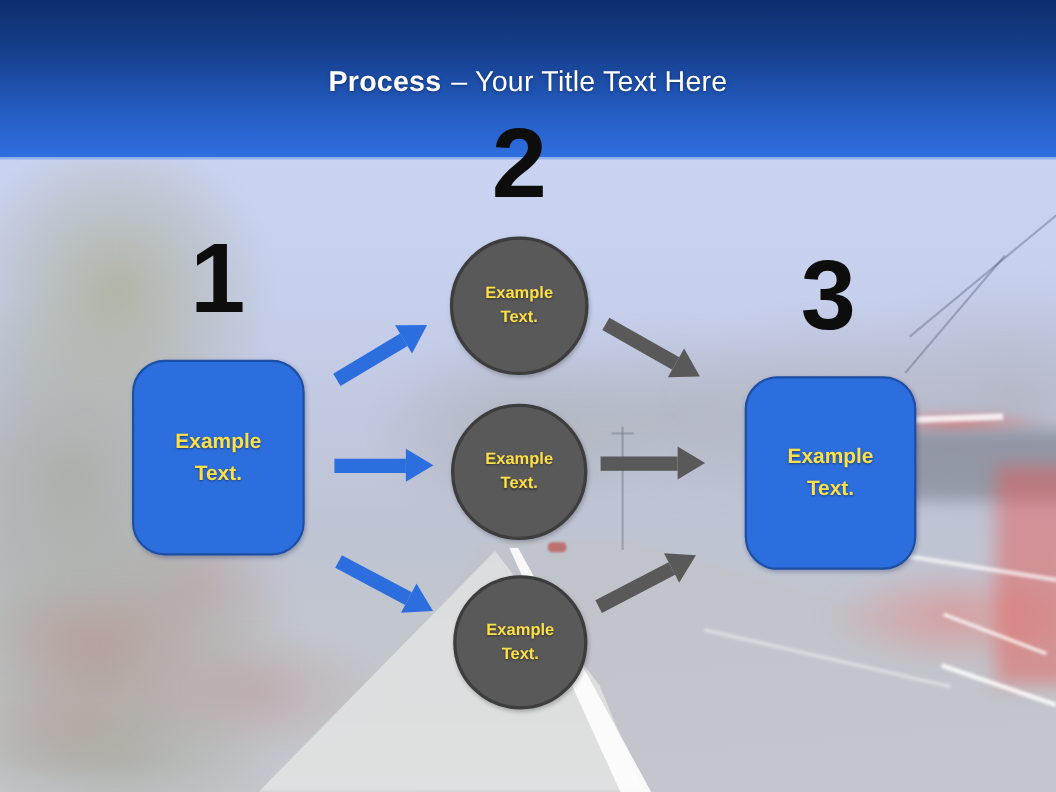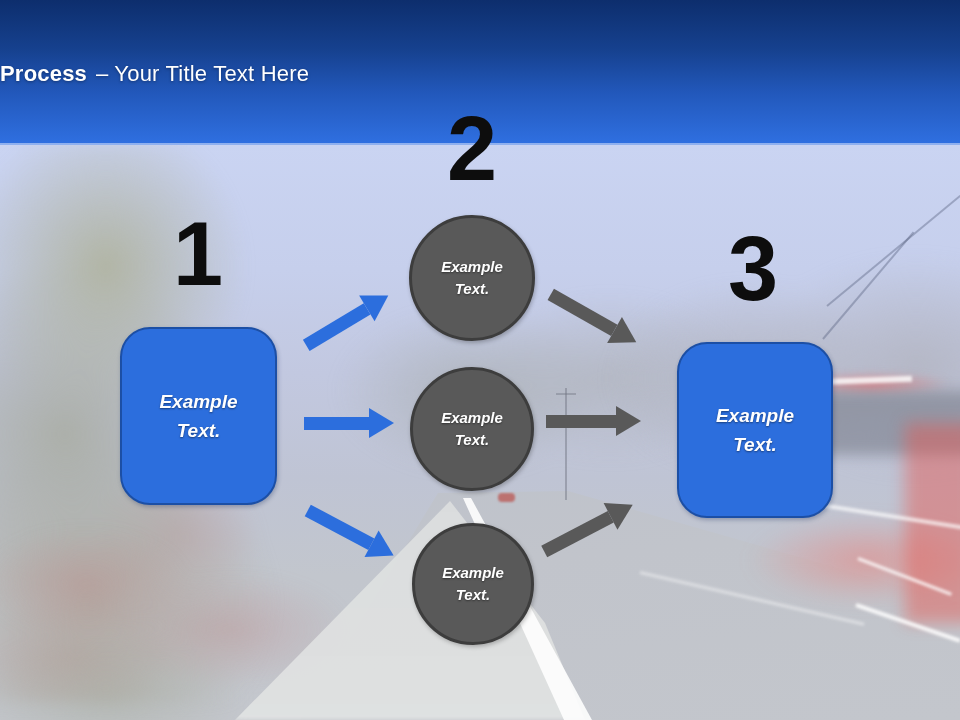--- a/index.html
+++ b/index.html
@@ -58,34 +58,34 @@
   .streak-c{left:858px;top:414px;width:100px;height:3px;opacity:.85;transform:rotate(21deg);}
   .streak-d{left:856px;top:460px;width:110px;height:4px;opacity:.9;transform:rotate(19deg);}
   .streak-e{left:640px;top:428px;width:230px;height:3px;opacity:.45;transform:rotate(13deg);}
   .pw{background:rgba(85,95,125,.4);height:2px;transform-origin:left center;}
   .pw1{left:827px;top:162px;width:173px;transform:rotate(-39.6deg);}
   .pw2{left:823px;top:195px;width:140px;transform:rotate(-49.7deg);}
   
   .band{position:absolute;left:0;top:0;width:960px;height:143px;z-index:3;
     background:linear-gradient(180deg,#0d2e6d 0%,#16418f 35%,#2258bb 65%,#2f6fe0 100%);
     border-bottom:2px solid #8fb0ef;}
-  .band h1{margin:0;padding-top:56px;text-align:left;color:#fff;
-    font-size:22px;line-height:36px;font-weight:400;letter-spacing:.2px;
+  .band h1{margin:0;padding-top:56px;text-align:center;color:#fff;
+    font-size:26px;line-height:36px;font-weight:400;letter-spacing:.2px;
     text-shadow:0 1px 3px rgba(0,0,0,.35);}
   .t-lead{font-weight:700;}
   .t-rest{margin-left:9px;}
   
   .num{position:absolute;width:120px;text-align:center;z-index:4;
     font-size:90px;line-height:1;font-weight:700;color:#0d0d0d;}
   .num1{left:138px;top:209px;}
   .num2{left:412px;top:104px;}
   .num3{left:693px;top:224px;}
   
   .shape{position:absolute;z-index:2;display:flex;align-items:center;justify-content:center;
-    text-align:center;color:#ffffff;font-weight:700;font-style:italic;
+    text-align:center;color:#fde047;font-weight:700;
     text-shadow:0 1px 2px rgba(0,0,0,.45);}
   .bluebox{width:157px;height:178px;border-radius:30px;background:#2c6edd;
     border:2px solid #1c4fa5;box-shadow:1px 2px 4px rgba(20,40,90,.3);
     font-size:19px;line-height:1.55;padding:0 26px;box-sizing:border-box;}
   .box-left{left:120px;top:327px;}
   .box-right{left:677px;top:342px;width:156px;height:176px;}
   .circle{border-radius:50%;background:#595959;border:3px solid #3d3d3d;
     box-shadow:1px 2px 4px rgba(0,0,0,.25);
     font-size:15px;line-height:1.5;padding:0 22px;box-sizing:border-box;}
   .circle-top{left:409px;top:215px;width:126px;height:126px;}

